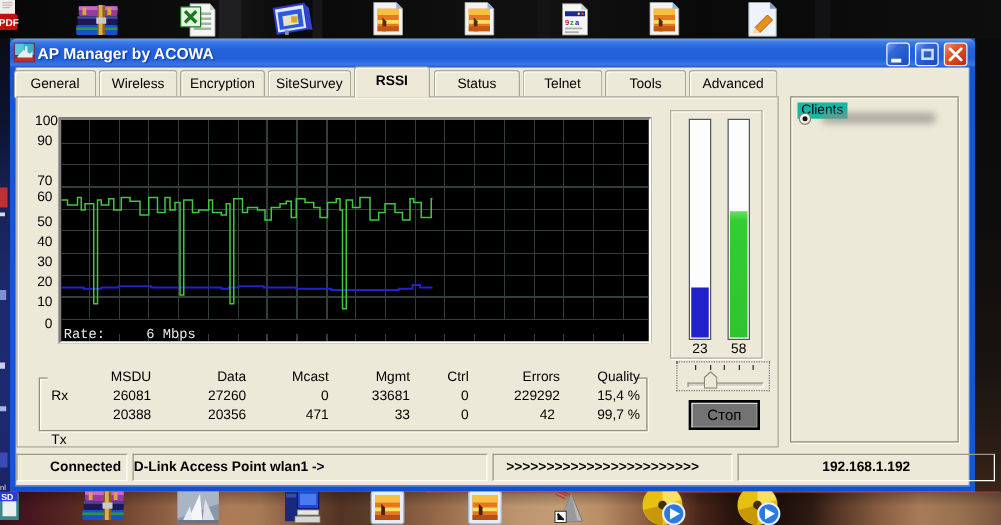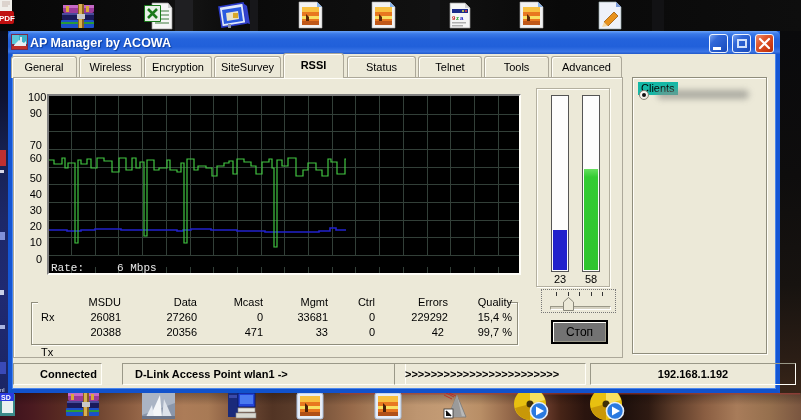--- a/index.html
+++ b/index.html
@@ -422,21 +422,21 @@
 <div id="statshdr" class="abs"></div>
 <div id="stats"></div>
 
 <div id="clientsbox" class="abs etched"></div>
 <div id="clientslabel" class="abs">Clients</div>
 <div id="radio" class="abs"></div>
 <div id="radiodot" class="abs"></div>
 <div id="clientblur" class="abs"></div>
 
 <div class="abs sbpanel" style="left:13px;width:89px;text-align:center;padding-left:22px;">Connected</div>
-<div class="abs sbpanel" style="left:122px;width:284px;padding-left:12px;">D-Link Access Point wlan1 -&gt;</div>
+<div class="abs sbpanel" style="left:106px;width:284px;padding-left:0;">D-Link Access Point wlan1 -&gt;</div>
 <div class="abs sbpanel" style="left:394px;width:192px;padding-left:10px;">&gt;&gt;&gt;&gt;&gt;&gt;&gt;&gt;&gt;&gt;&gt;&gt;&gt;&gt;&gt;&gt;&gt;&gt;&gt;&gt;&gt;&gt;&gt;&gt;</div>
 <div class="abs sbpanel" style="left:590px;width:206px;text-align:center;">192.168.1.192</div>
 
 <div style="position: absolute; z-index: 4; left: 0px; top: 0px;">
     <div class="num" style="left:41px;top:311px;text-align:left;width:20px;">Rx</div>
     <div class="num" style="left:41px;top:346px;text-align:left;width:20px;">Tx</div>
     <div class="num" style="left:61px;top:296px;width:60px;">MSDU</div>
     <div class="num" style="left:61px;top:311px;width:60px;">26081</div>
     <div class="num" style="left:61px;top:326px;width:60px;">20388</div>
     <div class="num" style="left:137px;top:296px;width:60px;">Data</div>

